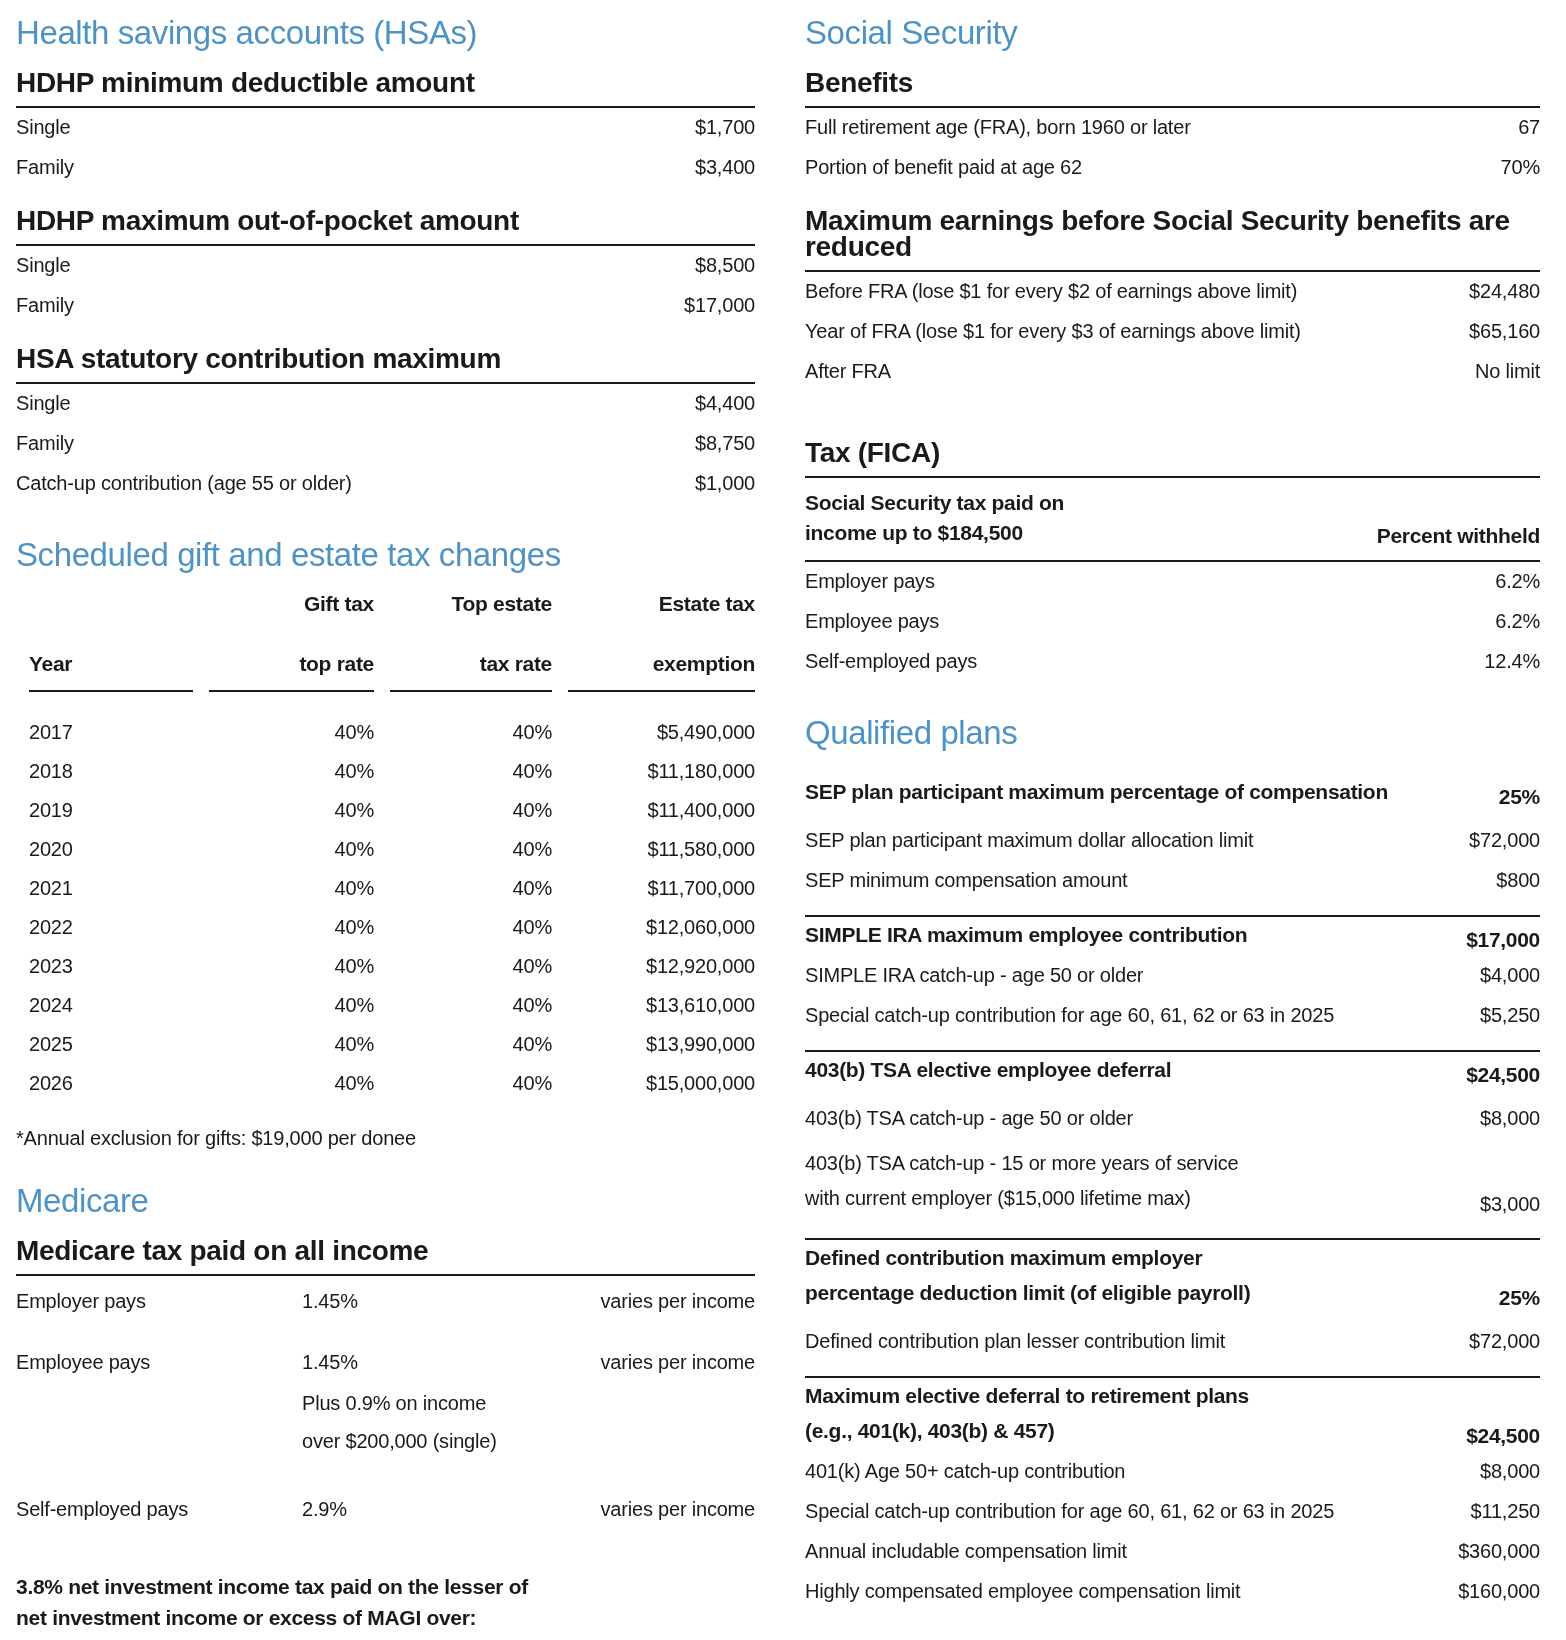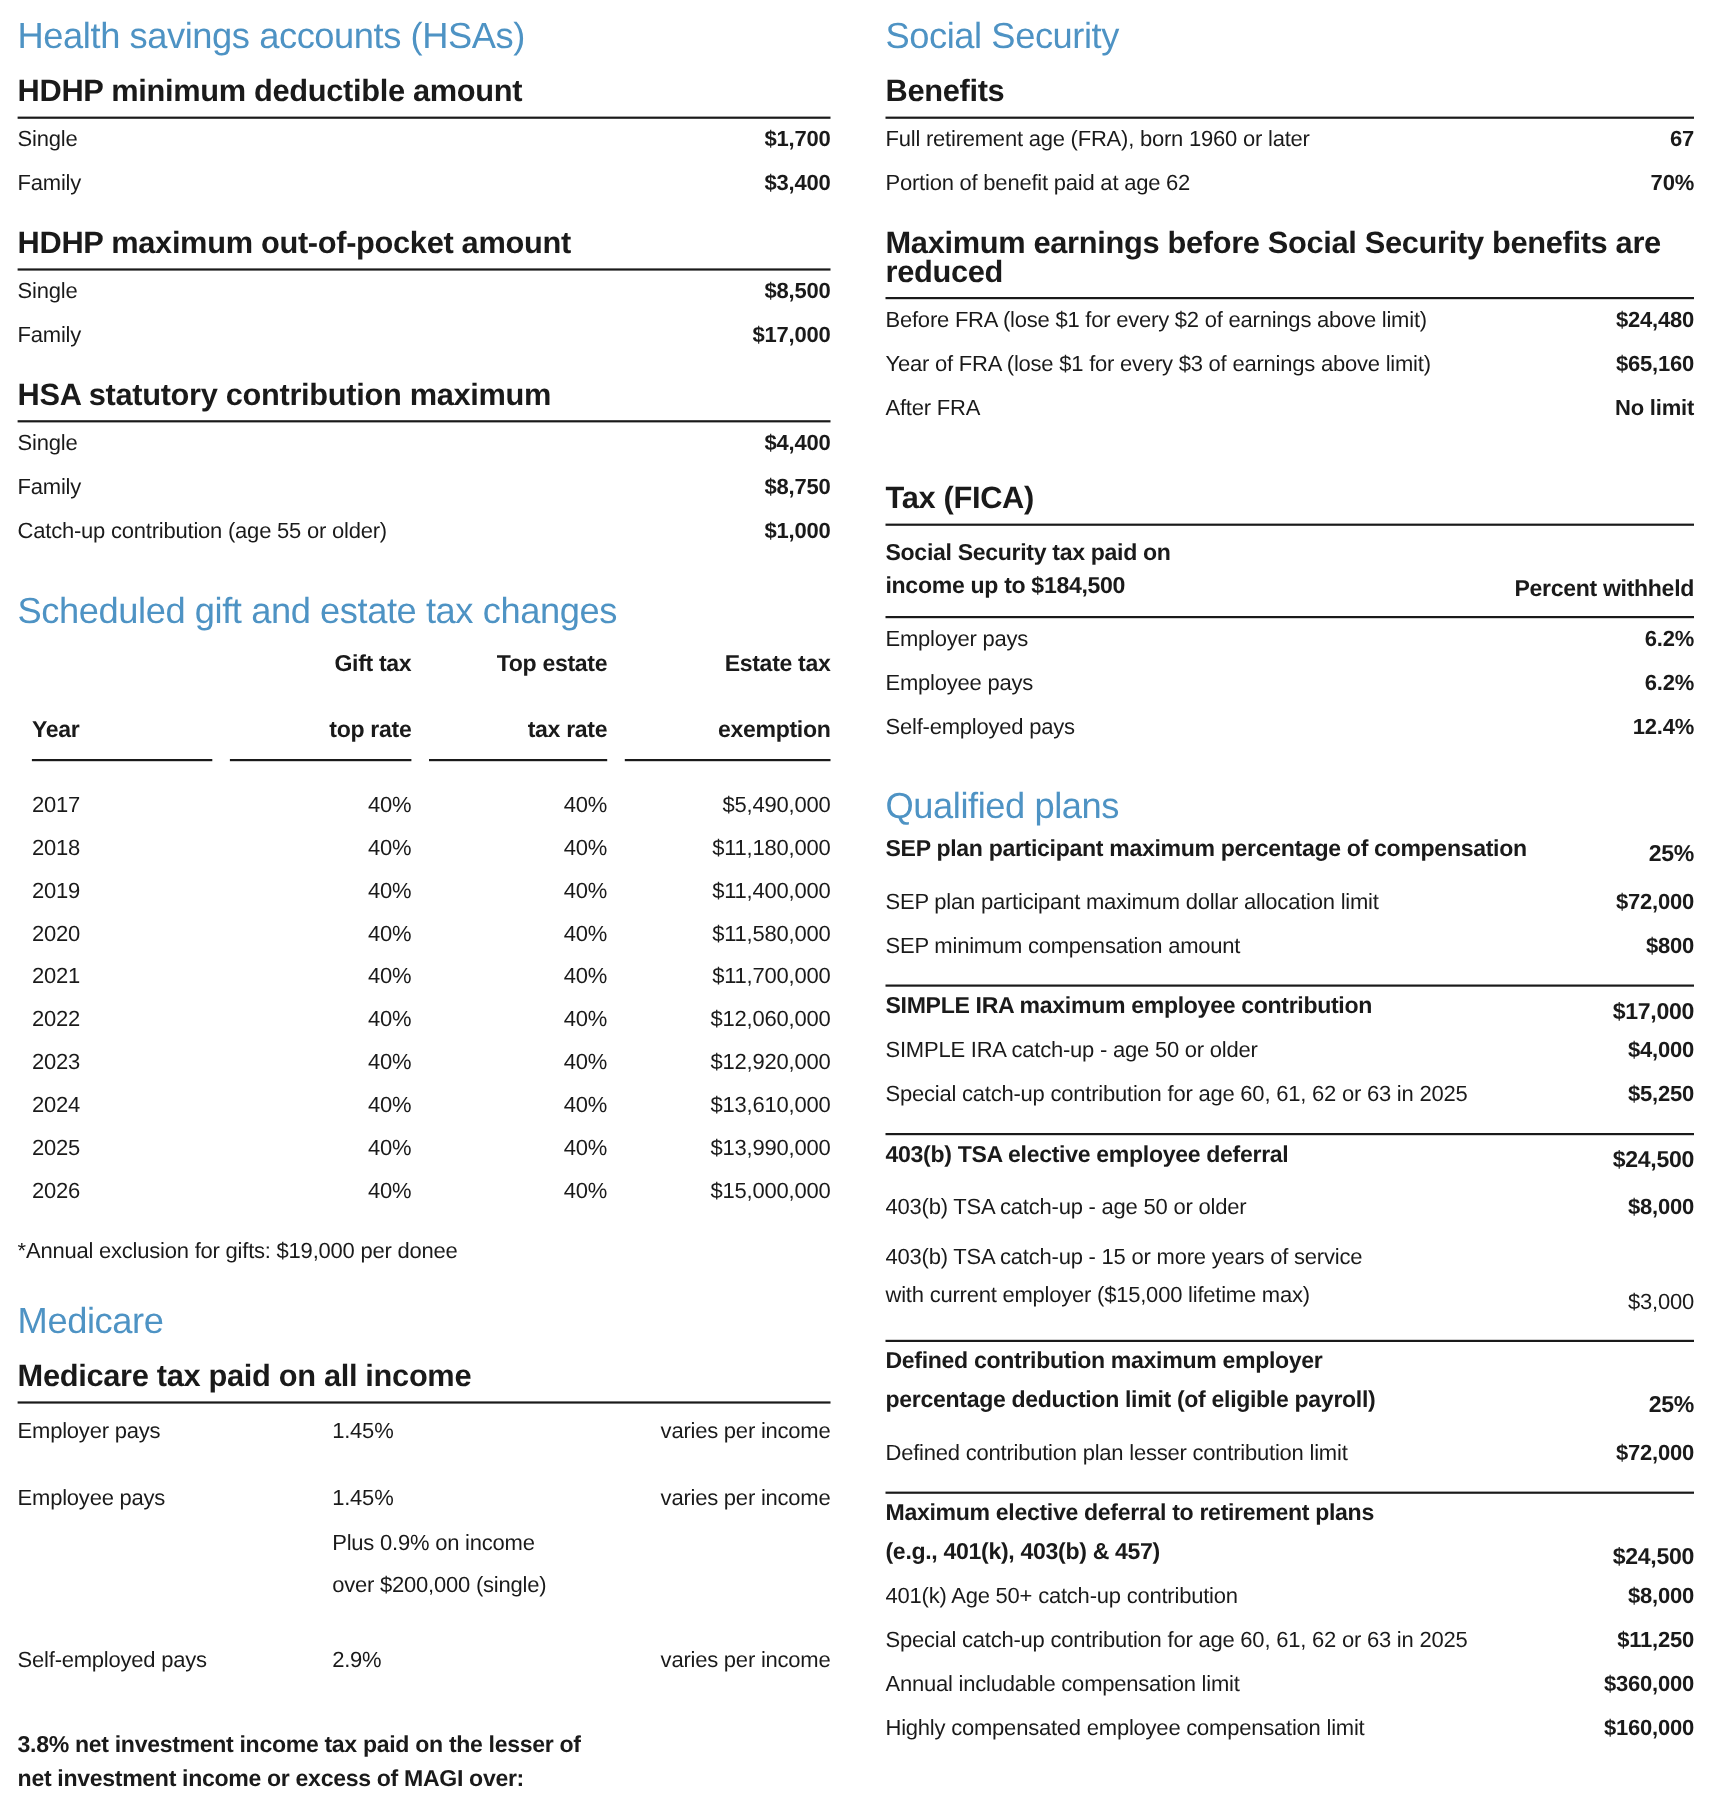--- a/index.html
+++ b/index.html
@@ -29,21 +29,21 @@
     font-weight: bold;
     letter-spacing: -0.3px;
     margin-top: 20px;
     padding-bottom: 10px;
     border-bottom: 2px solid #1a1a1a;
   }
   .sub-head.first { margin-top: 16px; }
 
   .kv { display: flex; justify-content: space-between; align-items: baseline; padding: 8px 0 9px; }
   .kv .l { text-align: left; }
-  .kv .v { text-align: right; white-space: nowrap; padding-left: 12px; font-weight: bold; }
+  .kv .v { text-align: right; white-space: nowrap; padding-left: 12px; }
 
   
   .kv2 { display: flex; justify-content: space-between; align-items: flex-end; padding: 7px 0 8px; }
   .kv2 .lines span { display: block; line-height: 35px; }
   .kv2 .v { white-space: nowrap; padding-left: 12px; }
 
   
   .ge { margin-left: 13px; margin-top: 14px; }
   .ge-head, .ge-row {
     display: grid;
@@ -89,21 +89,21 @@
   .fica-head .lines span { display: block; line-height: 30px; }
 
   
   .qp-header {
     display: flex; justify-content: space-between; align-items: flex-end;
     font-weight: bold; font-size: 21px; letter-spacing: -0.3px;
   }
   .qp-header .lines span { display: block; line-height: 35px; }
   .qp-header .v { white-space: nowrap; padding-left: 12px; }
   .qp-group { margin-top: 14px; border-top: 2px solid #1a1a1a; padding-top: 0; }
-  .qp-first { }
+  .qp-first { margin-top: 20px; }
   .qp-rows { margin-top: 12px; }
   .qp-rows.tight { margin-top: 4px; }
   .gap-big { margin-top: 48px; }
 </style>
 </head>
 <body>
 
 <div class="page">
 
   <div class="col-left">

